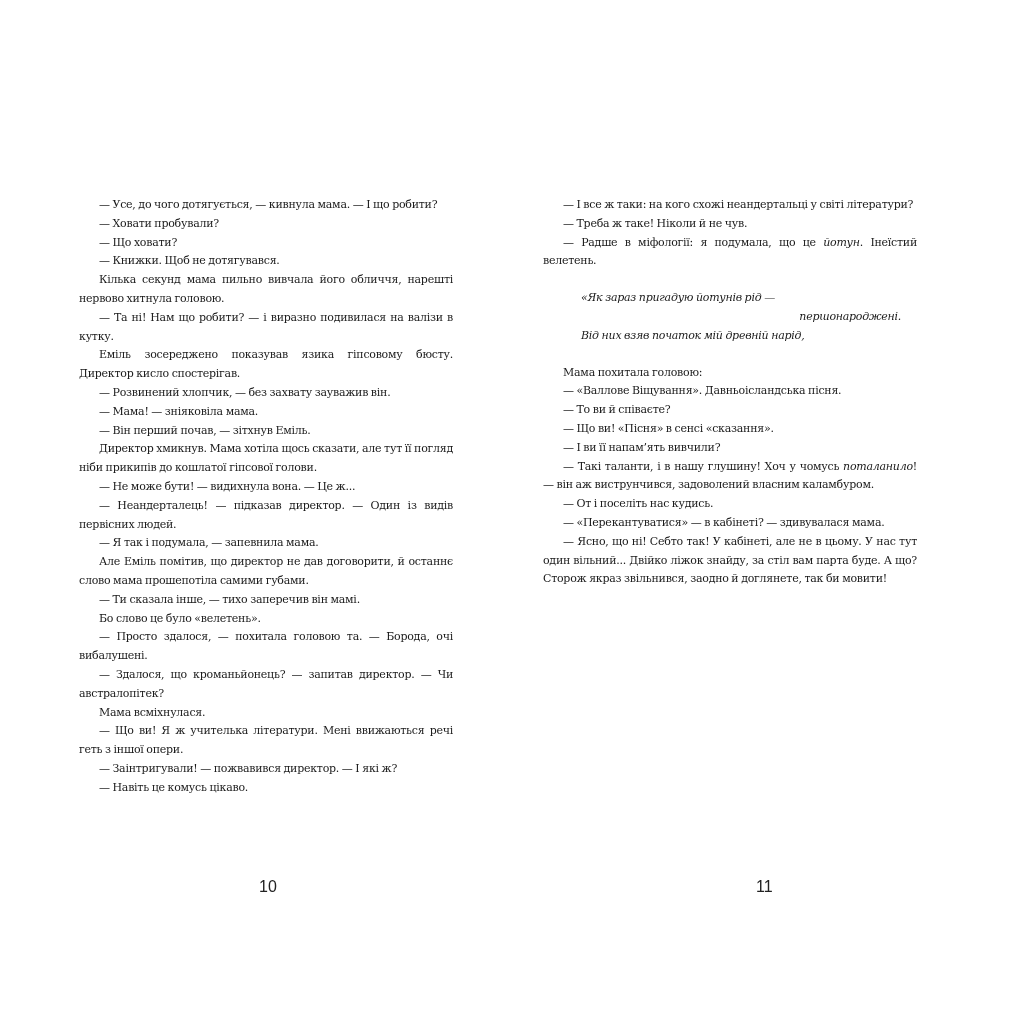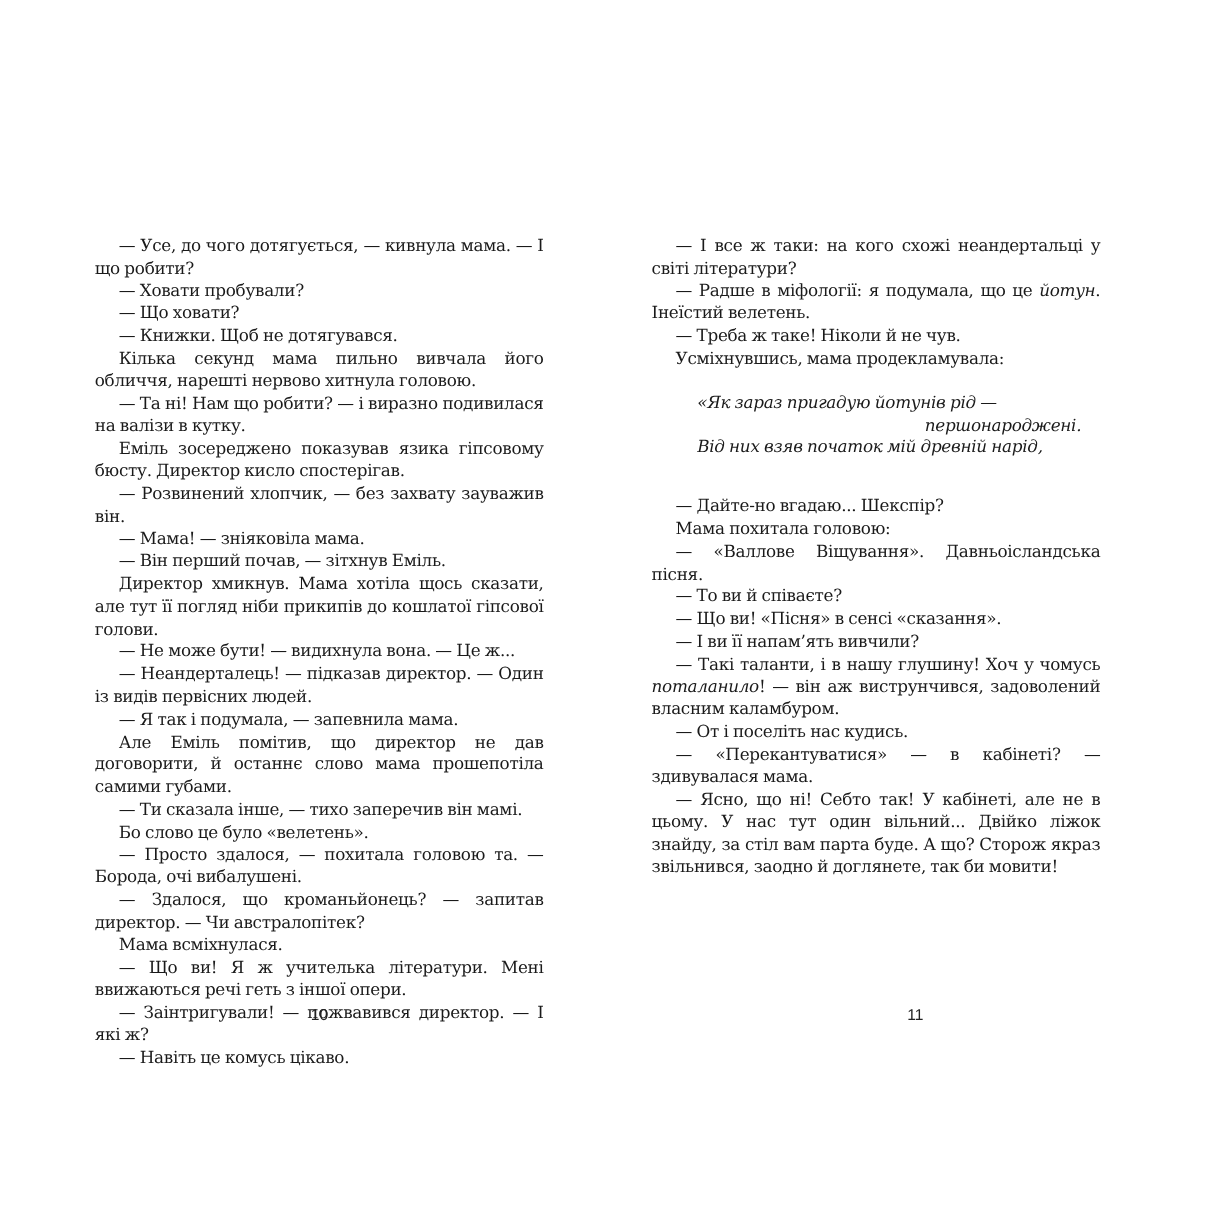--- a/index.html
+++ b/index.html
@@ -12,45 +12,45 @@
       height: 1024px;
       position: relative;
       overflow: hidden;
       color: #1a1a1a;
     }
     .page {
       position: absolute;
       top: 196px;
       width: 374px;
       font-family: "DejaVu Serif", "Liberation Serif", serif;
-      font-size: 14px;
+      font-size: 11px;
       line-height: 18.8px;
       letter-spacing: -0.25px;
       word-spacing: -0.5px;
       text-align: justify;
       hyphens: manual;
     }
     .page-left { left: 79px; }
     .page-right { left: 543px; }
     .para {
       margin: 0;
       text-indent: 20px;
     }
     .poem {
-      margin: 18px 16px 30px 38px;
+      margin: 18px 16px 18px 38px;
       font-style: italic;
       text-align: left;
     }
     .poem .line { display: block; white-space: nowrap; }
     .poem .line.right { text-align: right; }
     .page-number {
       position: absolute;
-      top: 838px;
+      top: 878px;
       font-family: "Liberation Sans", "DejaVu Sans", sans-serif;
-      font-size: 13px;
+      font-size: 16px;
       color: #222;
     }
     .pn-left { left: 259px; }
     .pn-right { left: 756px; }
     i, em { font-style: italic; }
   </style>
 </head>
 <body>
 
 <div class="page page-left">
@@ -75,31 +75,29 @@
   <p class="para">— Здалося, що кроманьйонець? — запитав директор. — Чи австралопітек?</p>
   <p class="para">Мама всміхнулася.</p>
   <p class="para">— Що ви! Я ж учителька літератури. Мені ввижаються речі геть з іншої опери.</p>
   <p class="para">— Заінтригували! — пожвавився директор. — І які ж?</p>
   <p class="para">— Навіть це комусь цікаво.</p>
 </div>
 <div class="page-number pn-left">10</div>
 
 <div class="page page-right">
   <p class="para">— І все ж таки: на кого схожі неандертальці у світі літератури?</p>
+  <p class="para">— Треба ж таке! Ніколи й не чув.</p>
   <p class="para"><span>— Радше в міфології: я подумала, що це </span><i>йотун</i><span>. Інеїстий велетень.</span></p>
-  <p class="para">— Треба ж таке! Ніколи й не чув.</p>
-  <p class="para">Усміхнувшись, мама продекламувала:</p>
 
   <div class="poem">
     <span class="line">«Як зараз пригадую йотунів рід —</span>
     <span class="line right">першонароджені.</span>
     <span class="line">Від них взяв початок мій древній нарід,</span>
   </div>
 
-  <p class="para">— Дайте-но вгадаю... Шекспір?</p>
   <p class="para">Мама похитала головою:</p>
   <p class="para">— «Валлове Віщування». Давньоісландська пісня.</p>
   <p class="para">— То ви й співаєте?</p>
   <p class="para">— Що ви! «Пісня» в сенсі «сказання».</p>
   <p class="para">— І ви її напам’ять вивчили?</p>
   <p class="para"><span>— Такі таланти, і в нашу глушину! Хоч у чомусь </span><i>поталанило</i><span>! — він аж виструнчився, задоволений власним каламбуром.</span></p>
   <p class="para">— От і поселіть нас кудись.</p>
   <p class="para">— «Перекантуватися» — в кабінеті? — здивувалася мама.</p>
   <p class="para">— Ясно, що ні! Себто так! У кабінеті, але не в цьому. У нас тут один вільний... Двійко ліжок знайду, за стіл вам парта буде. А що? Сторож якраз звільнився, заодно й доглянете, так би мовити!</p>
 </div>

